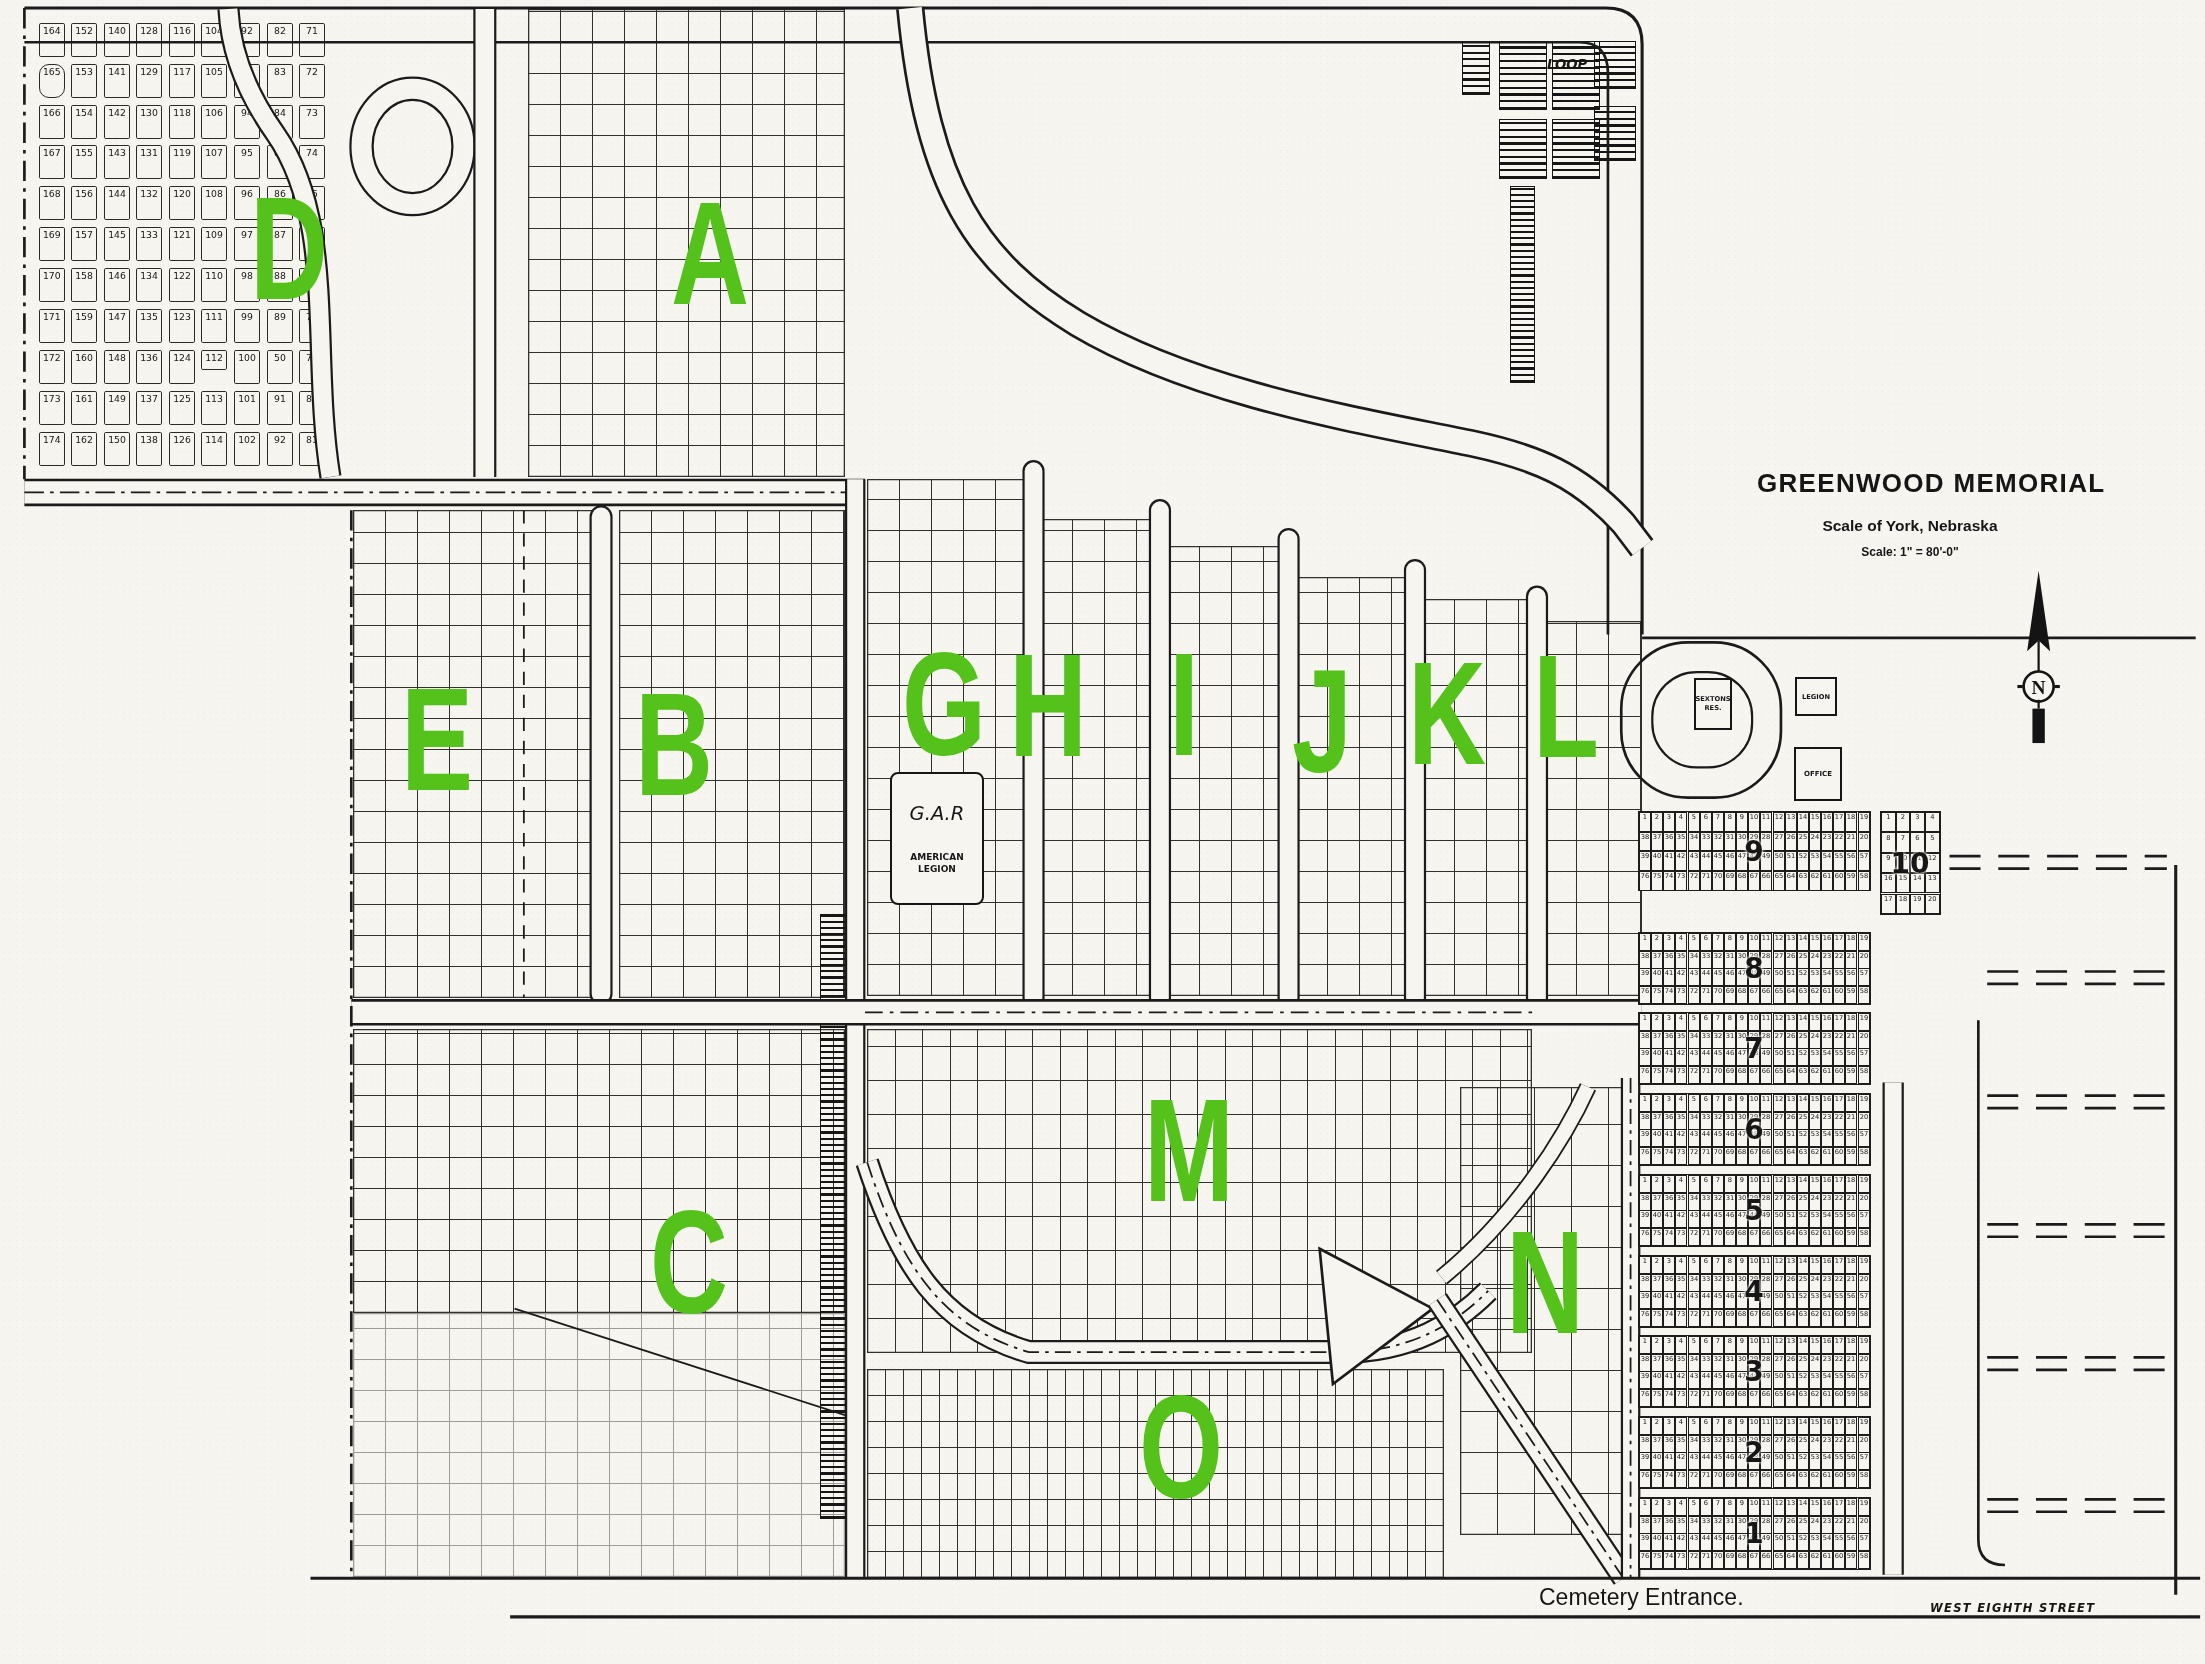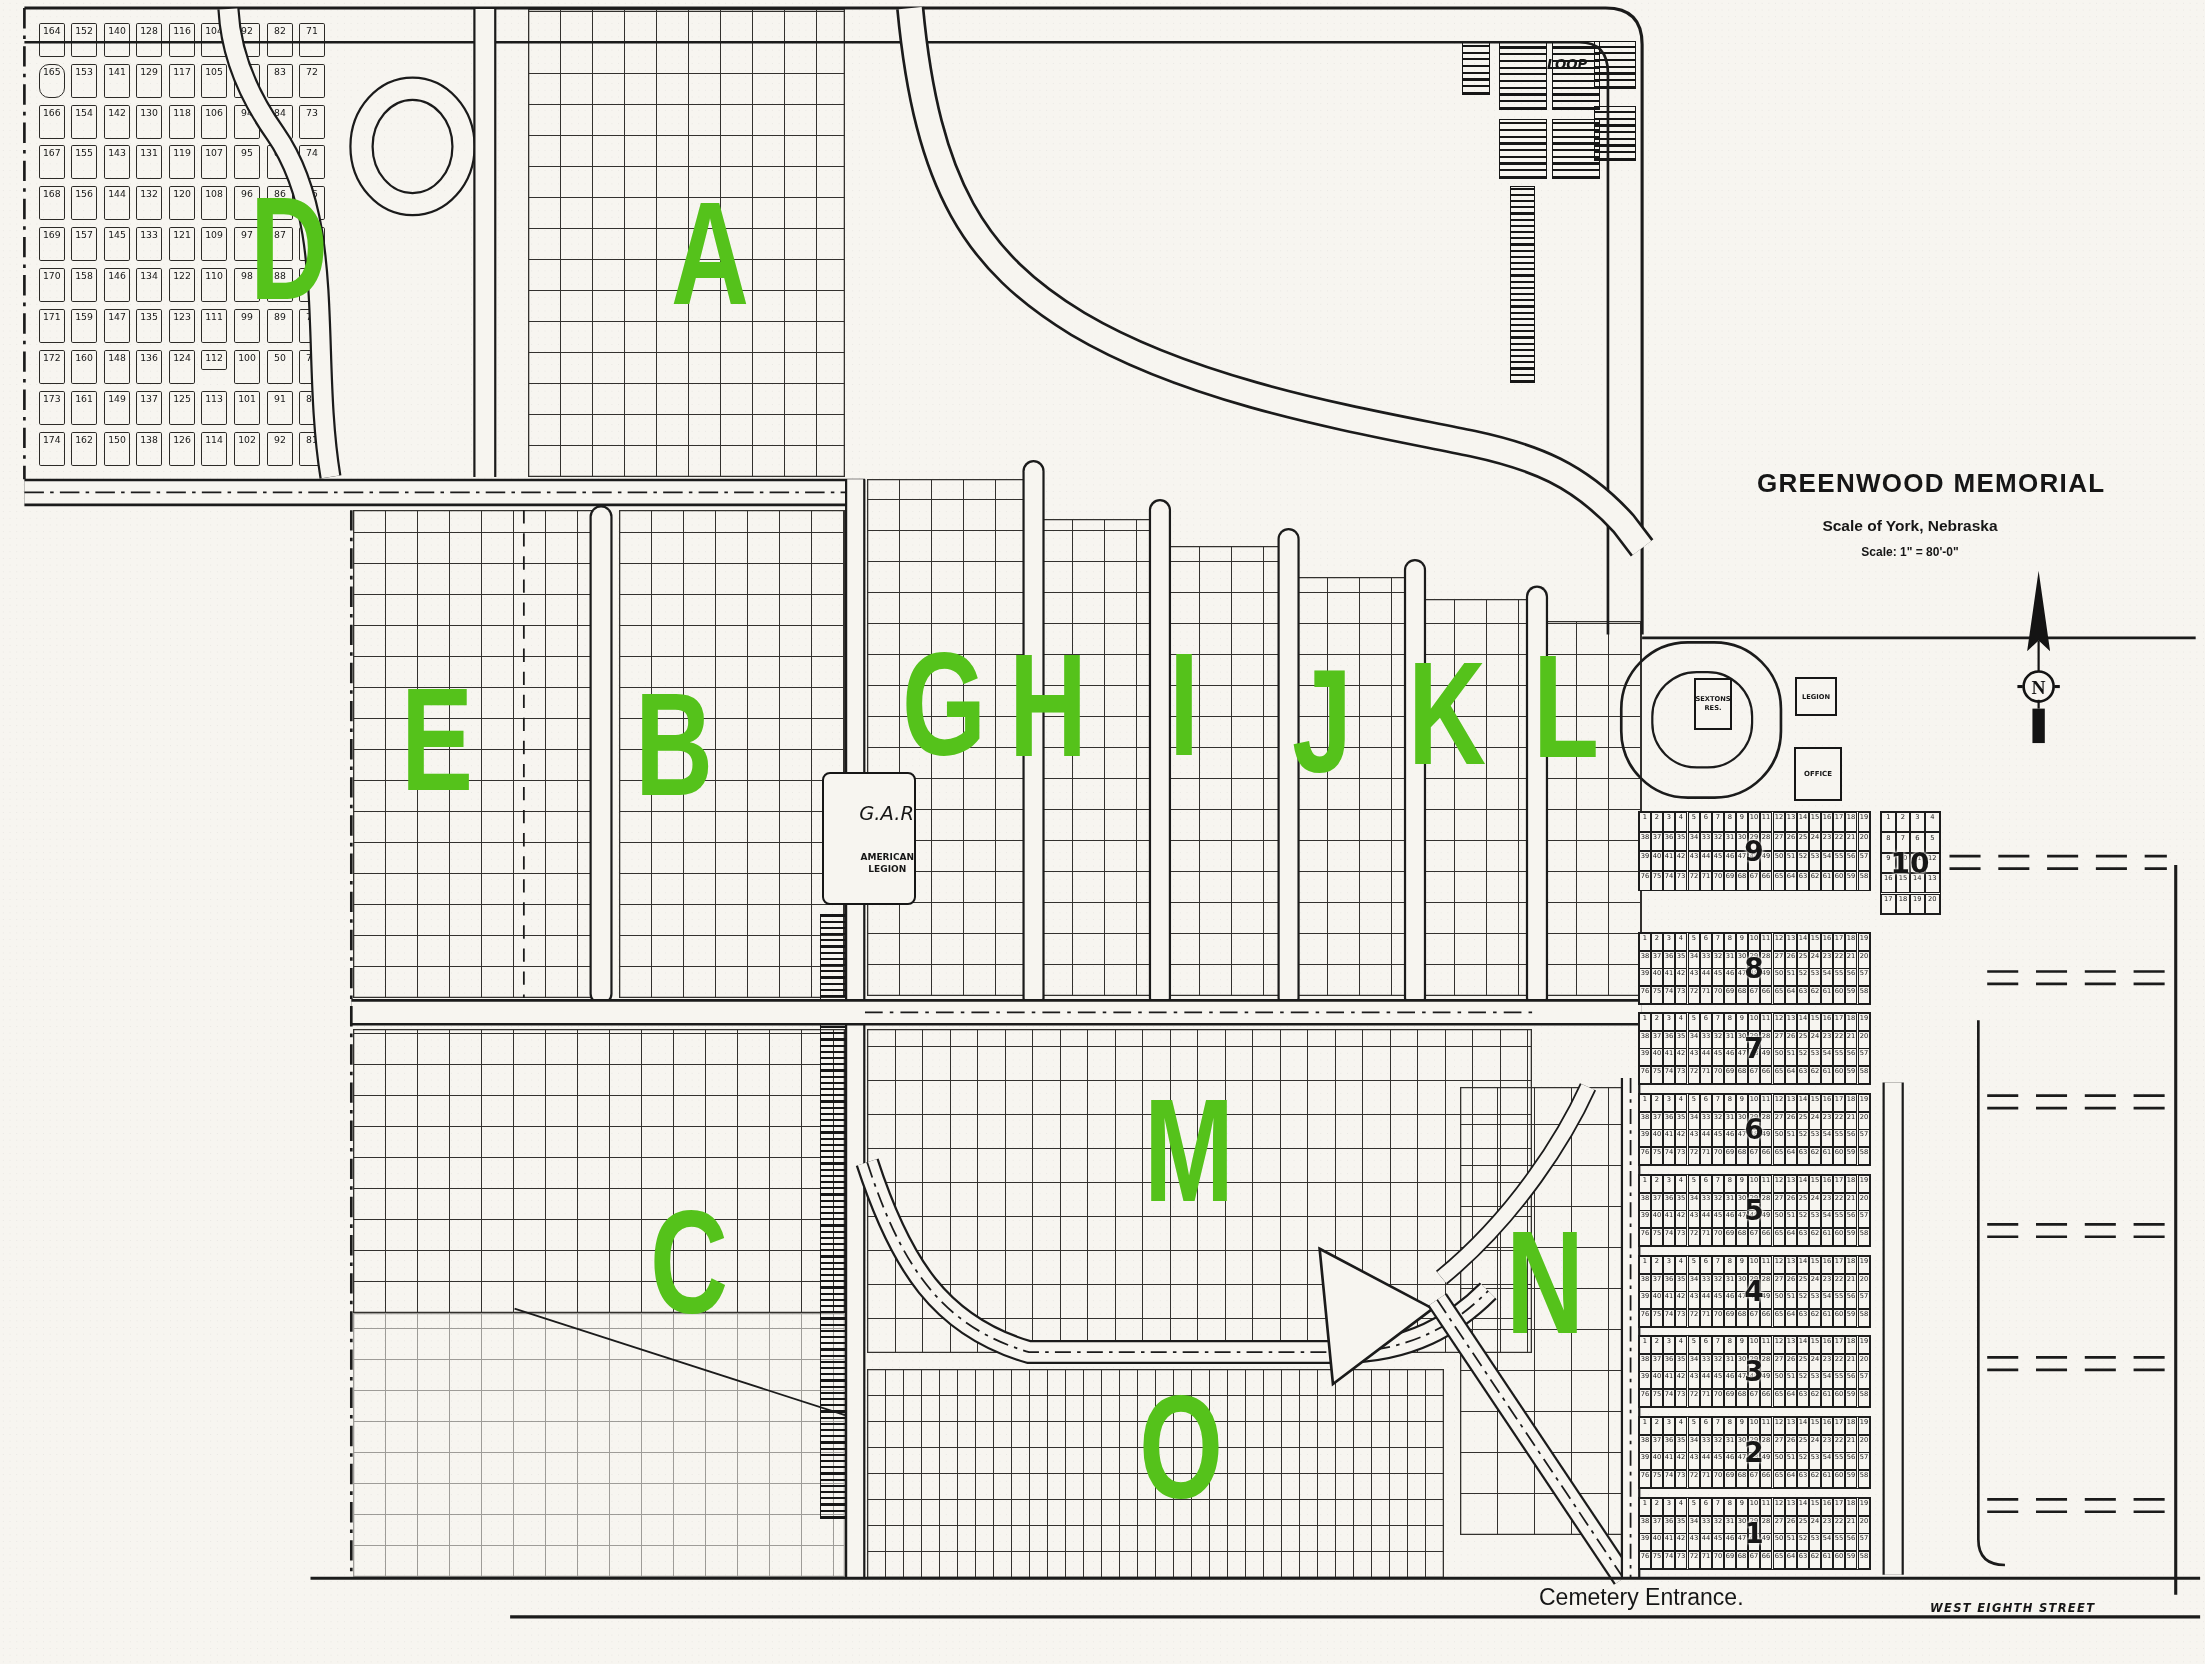--- a/index.html
+++ b/index.html
@@ -166,21 +166,21 @@
       <path d="M4480,2190 H4900 M4480,2218 H4900" stroke-width="6" stroke-dasharray="70 40"></path>
       <path d="M4480,2470 H4900 M4480,2498 H4900" stroke-width="6" stroke-dasharray="70 40"></path>
       <path d="M4480,2760 H4900 M4480,2788 H4900" stroke-width="6" stroke-dasharray="70 40"></path>
       <path d="M4480,3060 H4900 M4480,3088 H4900" stroke-width="6" stroke-dasharray="70 40"></path>
       <path d="M4480,3380 H4900 M4480,3408 H4900" stroke-width="6" stroke-dasharray="70 40"></path>
 
       <path d="M1160,2950 L1905,3190" stroke-width="4"></path>
     </g>
   </svg>
 
-  <div class="landmark" style="left:822px;top:772px;width:90px;height:129px;border-radius:8px;z-index:3;align-items:flex-end;">
+  <div class="landmark" style="left:890px;top:772px;width:90px;height:129px;border-radius:8px;z-index:3;">
     <div class="hand" style="font-size:19.5px;font-style:italic;margin-bottom:27px;">G.A.R</div>
     <div class="hand" style="font-size:9px;font-weight:bold;line-height:1.25;">
       <div>AMERICAN</div>
       <div>LEGION</div>
     </div>
   </div>
 
   <div class="landmark hand" style="left:1694px;top:678px;width:34px;height:48px;font-size:6.7px;font-weight:bold;line-height:1.3;">
     <div>SEXTONS</div>
     <div>RES.</div>

